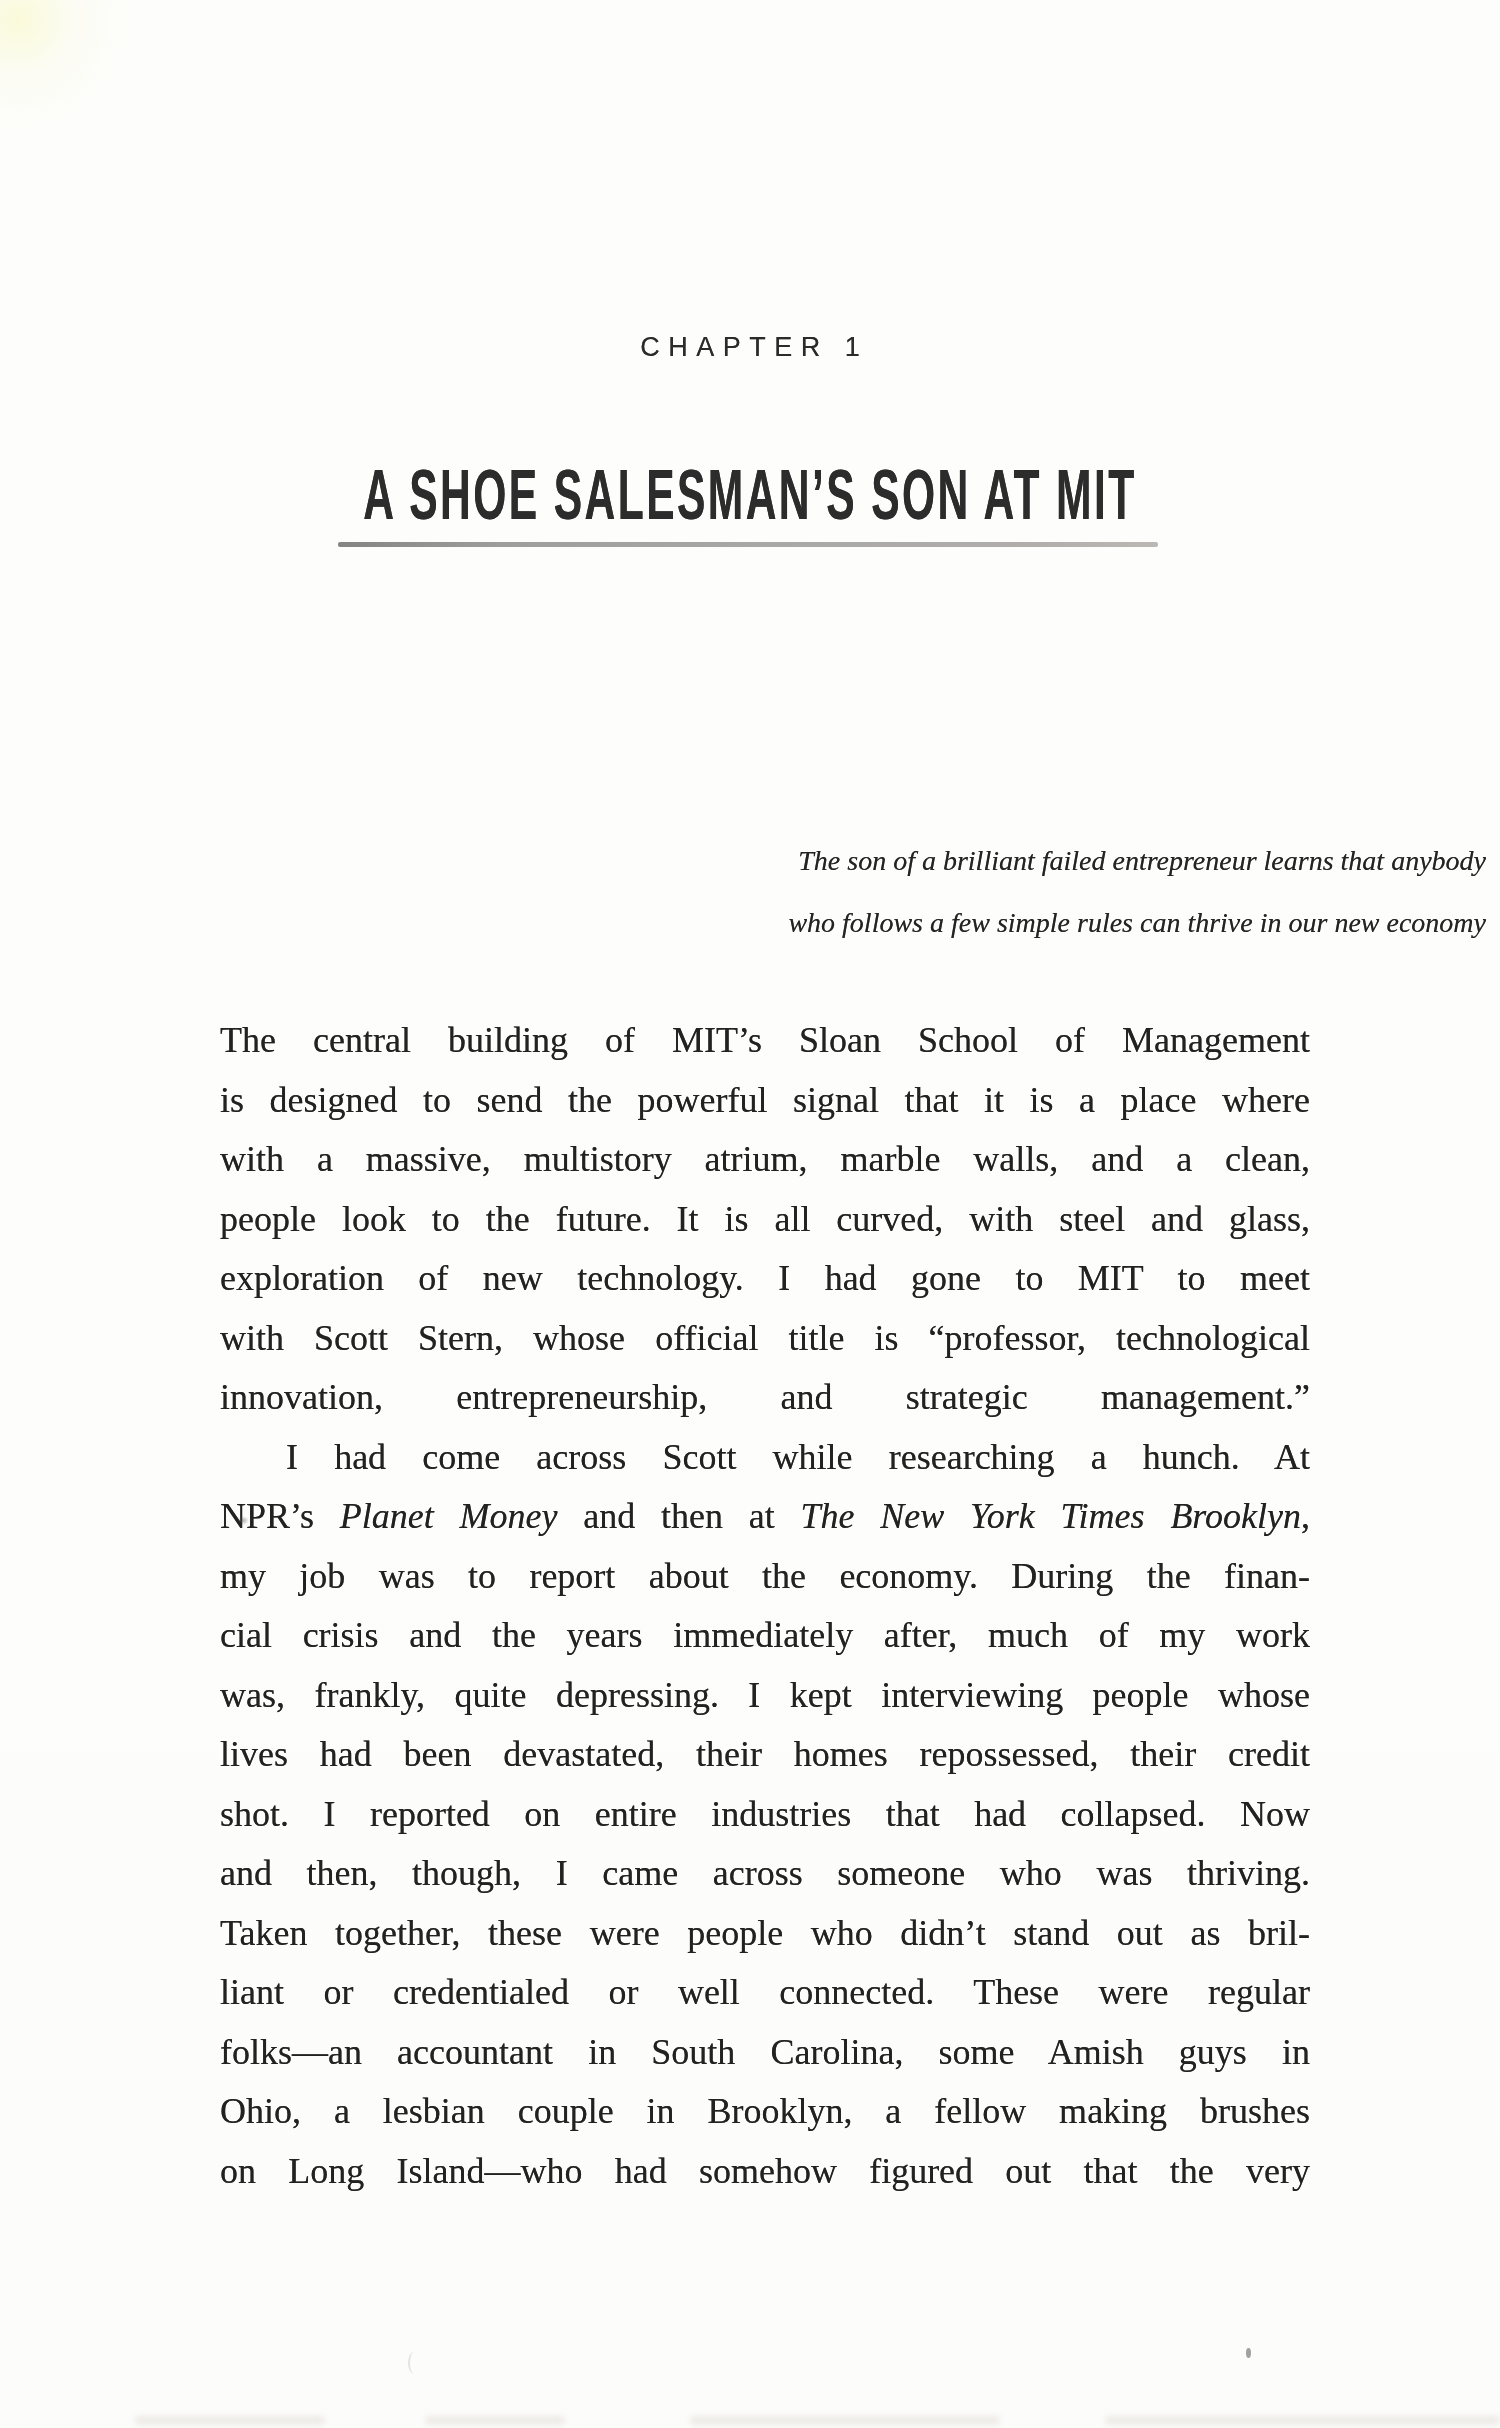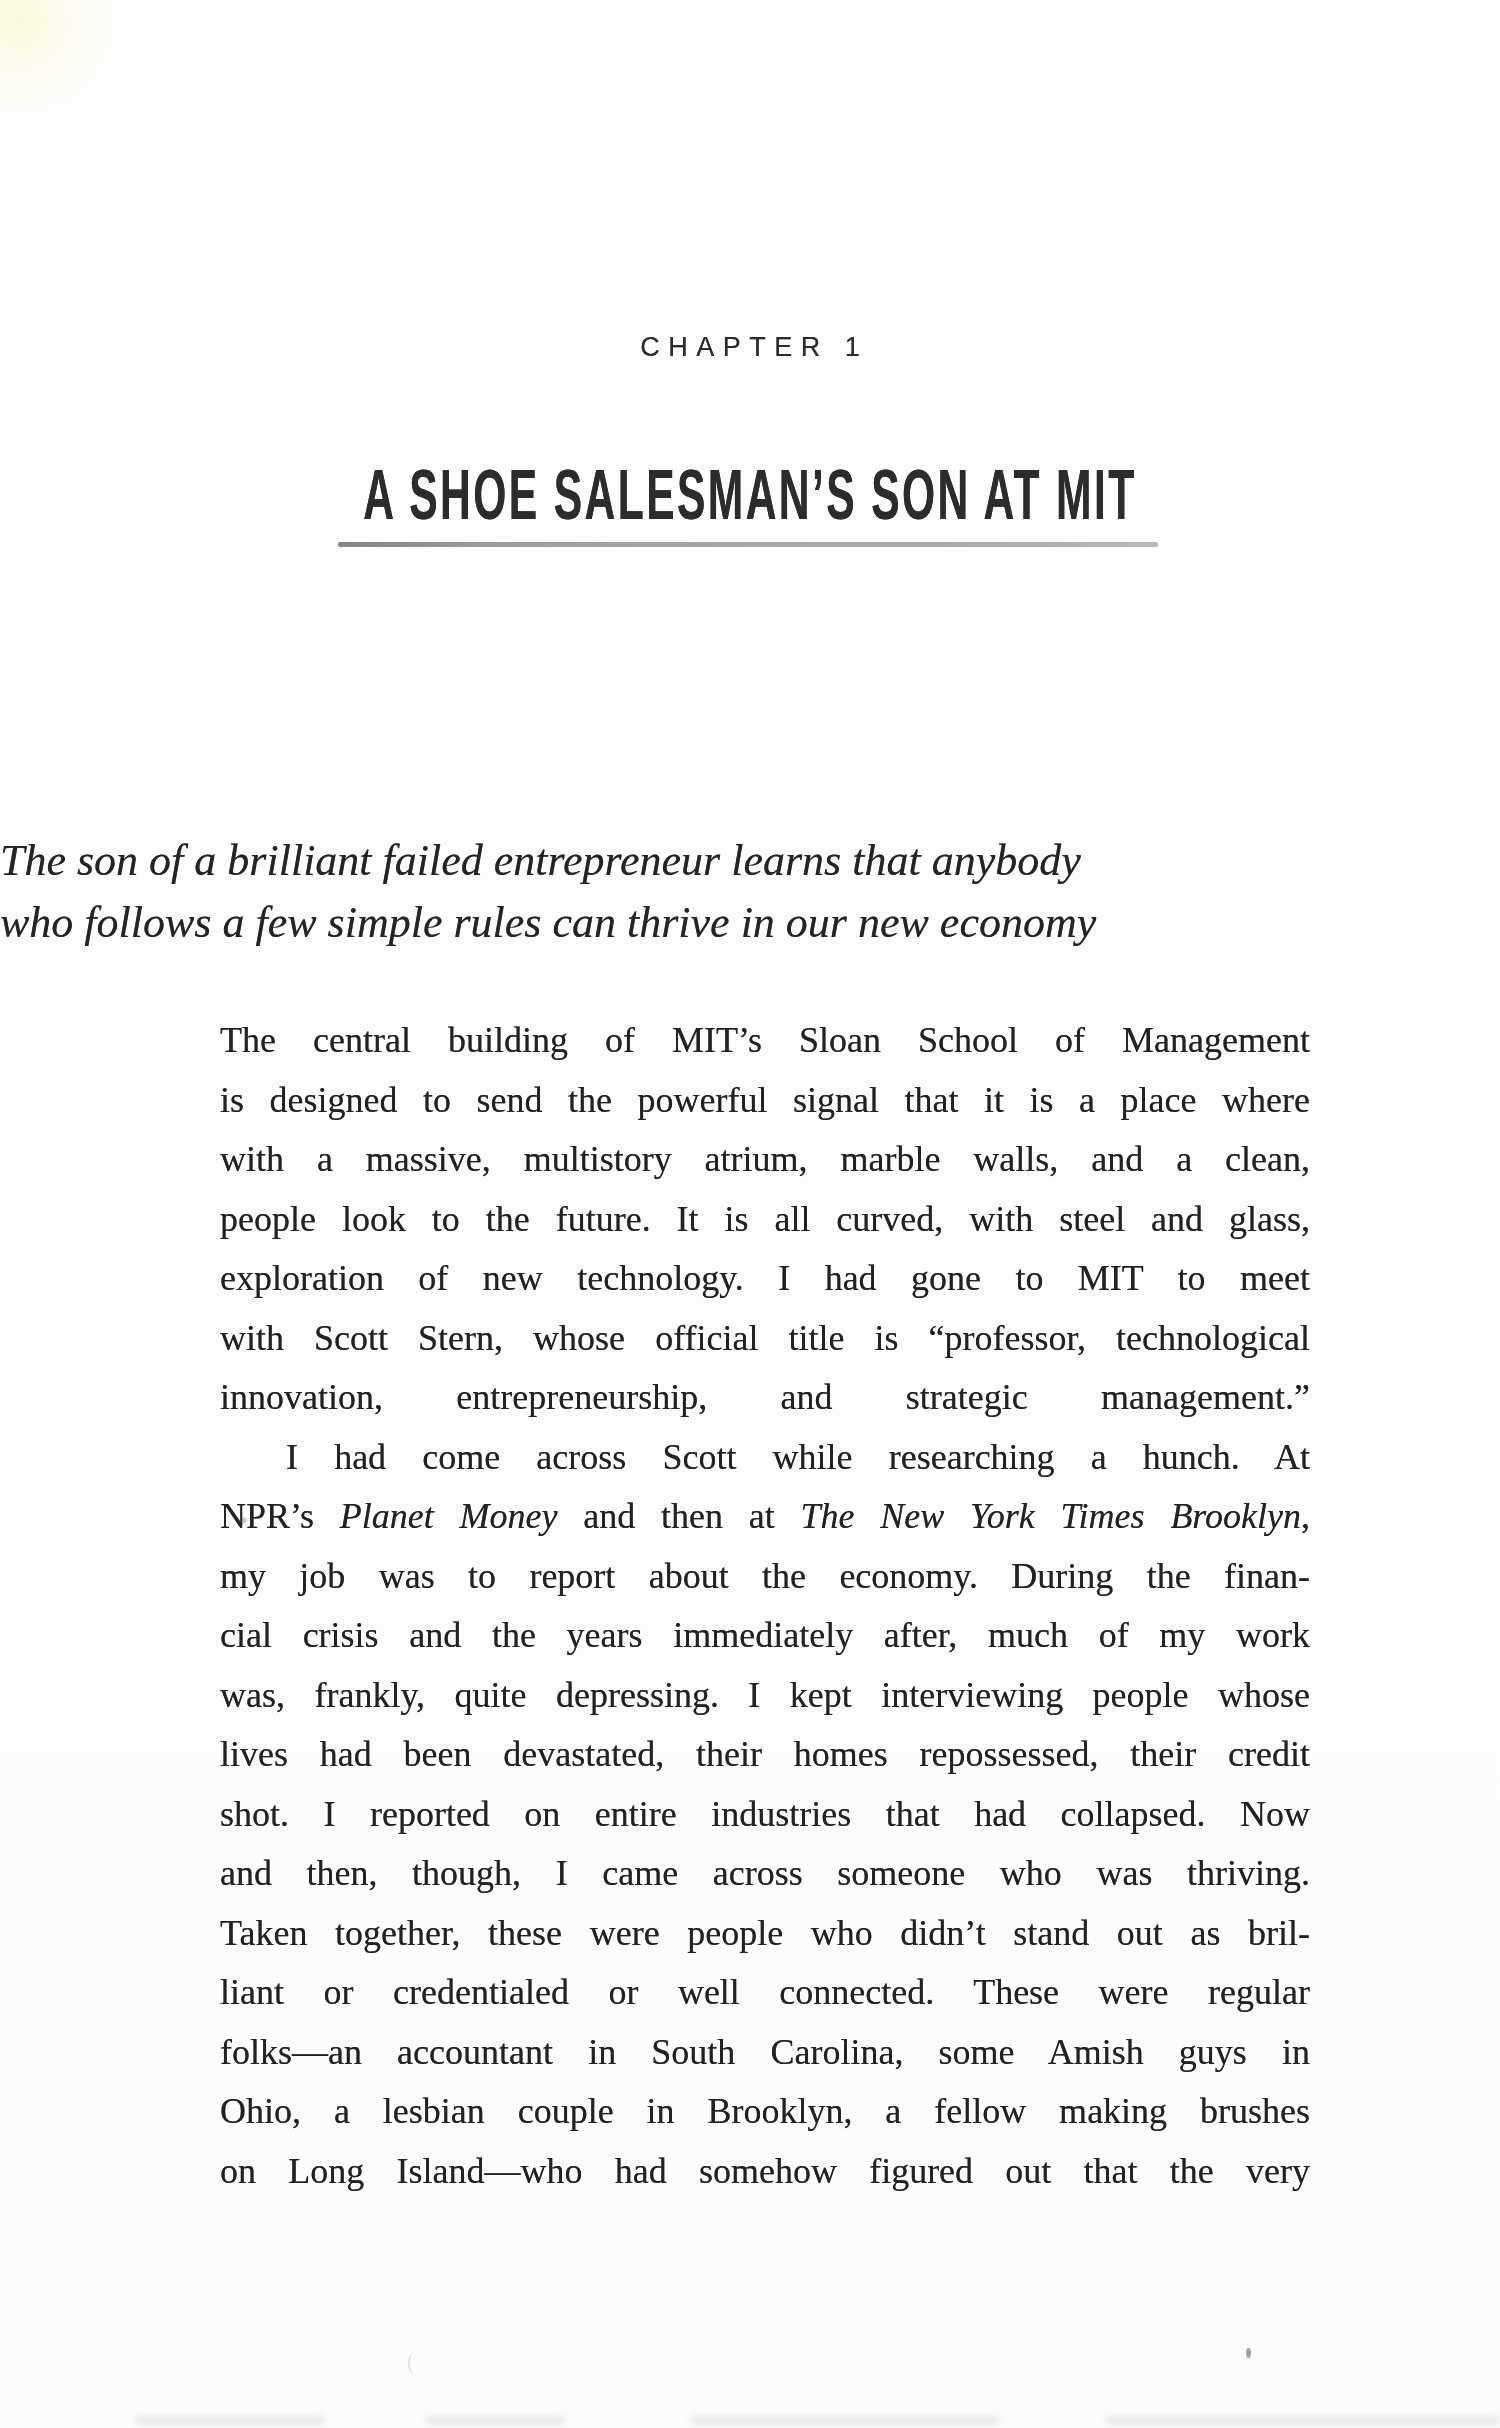--- a/index.html
+++ b/index.html
@@ -41,23 +41,23 @@
 
   .title-rule {
     position: absolute; top: 542px; left: 338px; width: 820px; height: 5px;
     background: linear-gradient(to right, #6f6f6f, #8d8d8d 20%, #9a9a9a 55%, #a3a09d 85%, #b0aca8);
     border-radius: 2px;
     opacity: 0.85;
   }
 
   .epigraph {
     position: absolute; top: 830px; left: 0; width: 1486px;
-    text-align: left;
+    text-align: right;
     font-style: italic;
-    font-size: 44px;
+    font-size: 28px;
     line-height: 62px;
     color: #242424;
     text-shadow: 0 0 0.4px rgba(30,30,30,0.65);
     white-space: nowrap;
   }
 
   .body-block {
     position: absolute; top: 1011px; left: 180px; width: 1130px;
     font-size: 36px;
     line-height: 59.5px;

